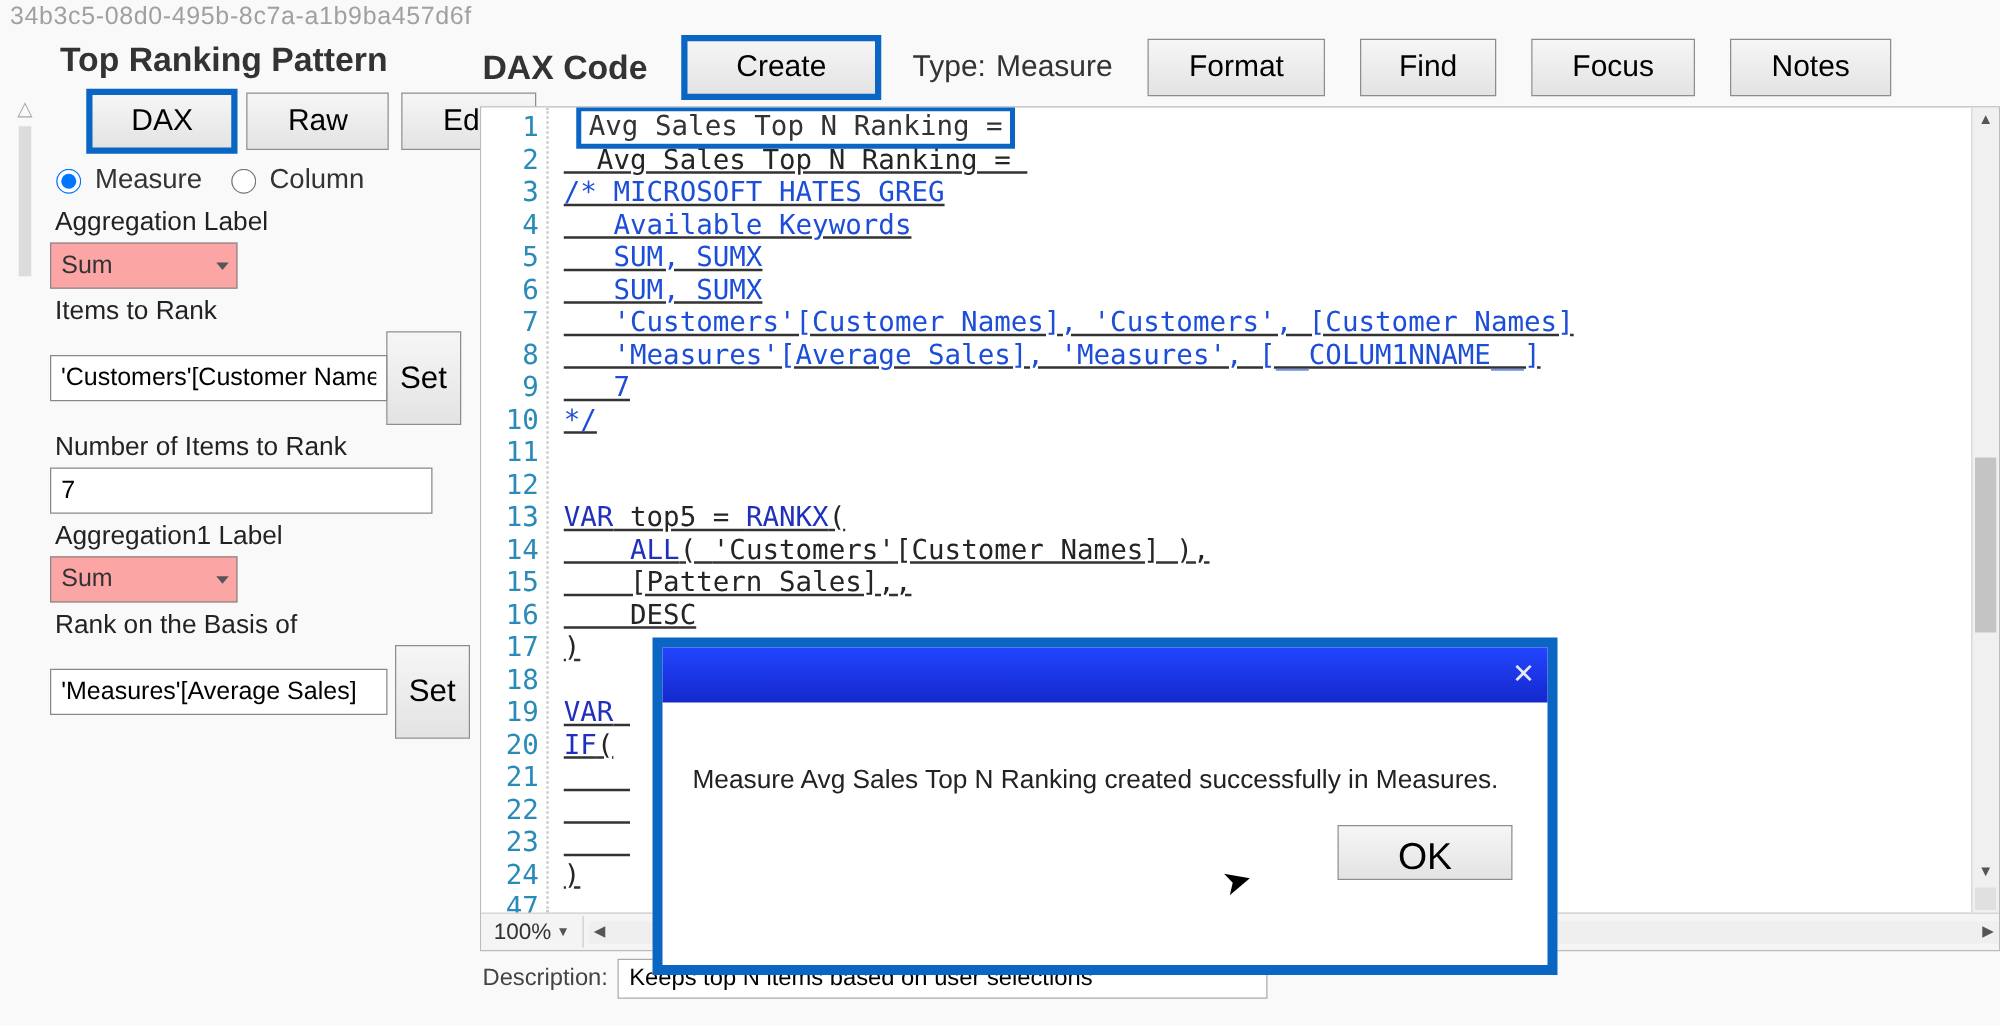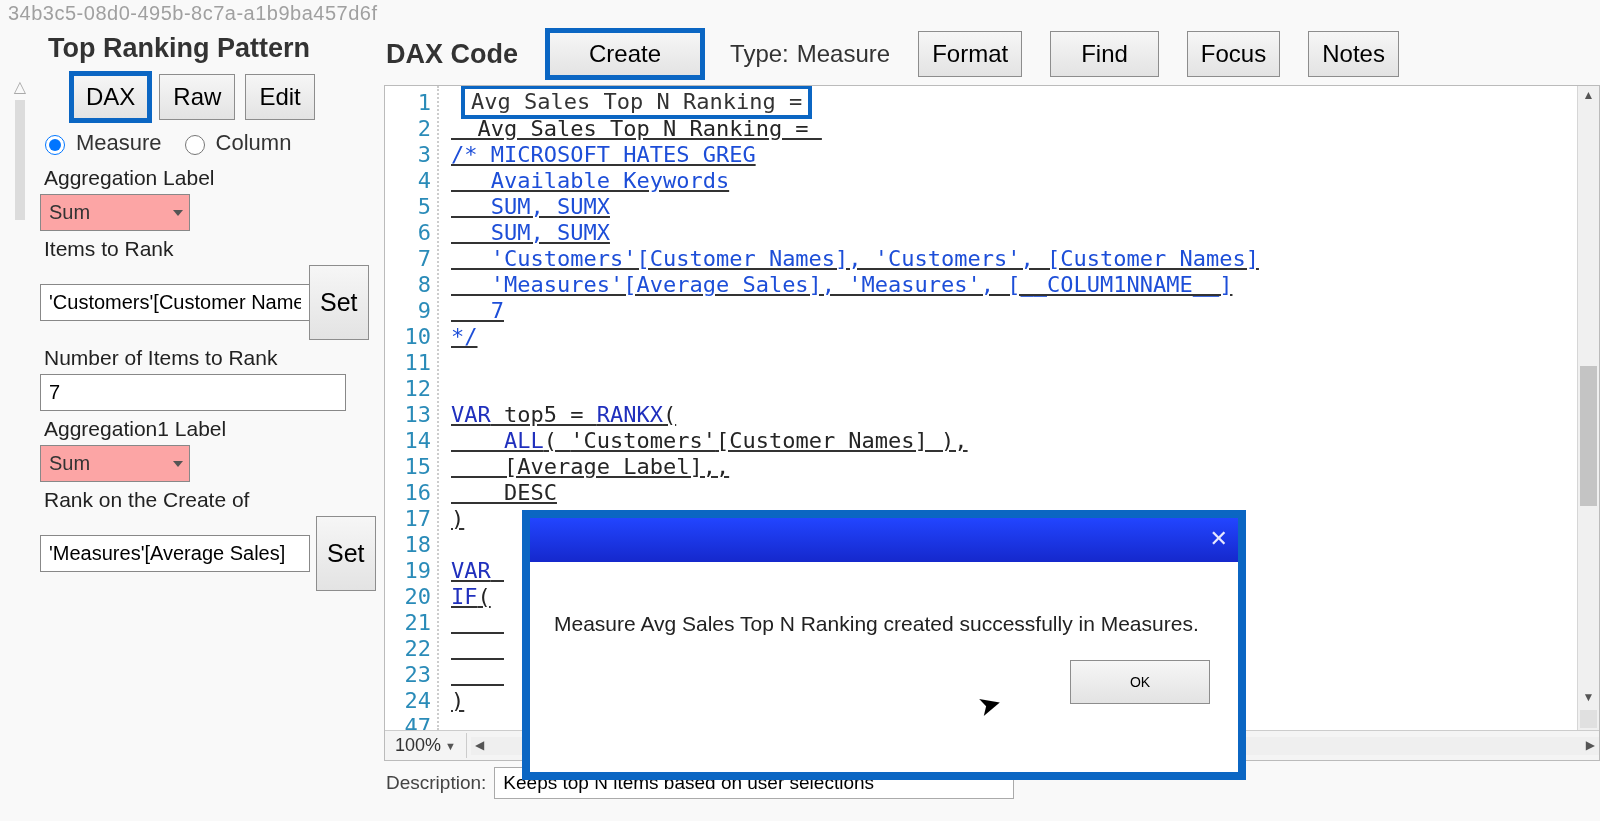--- a/index.html
+++ b/index.html
@@ -50,21 +50,21 @@
   }
   .tabrow {
     display: flex;
     gap: 10px;
     margin: 0 0 10px 32px;
   }
   .btn {
     background: linear-gradient(#f6f6f6,#e3e3e3);
     border: 1px solid #8d8d8d;
     font-size: 24px;
-    padding: 8px 13px;
+    padding: 8px 32px;
     cursor: pointer;
     font-family: inherit;
   }
   .btn.small { font-size: 25px; padding: 22px 10px; }
   .highlight-blue { outline: 5px solid #0b66c3; outline-offset: -2px; }
   .radio-row {
     display: flex; gap: 18px; margin: 6px 0 10px 0; align-items: center;
   }
   .radio-row label { display: flex; align-items: center; gap: 8px; font-size: 22px; }
   .radio-row input { width: 20px; height: 20px; }
@@ -243,21 +243,21 @@
     color: #222;
     height: 160px;
     position: relative;
   }
   .modal-ok {
     position: absolute;
     right: 28px;
     bottom: 18px;
     width: 140px;
     height: 44px;
-    font-size: 14px;
+    font-size: 30px;
   }
   .cursor-img {
     position: absolute;
     left: 978px;
     top: 688px;
     font-size: 28px;
     color: #000;
     transform: rotate(-15deg);
     pointer-events: none;
   }
@@ -315,21 +315,21 @@
     </div>
 
     <div class="field-label">Aggregation1 Label</div>
     <div class="field-row">
       <div class="select">
         <span>Sum</span>
         <span class="caret"></span>
       </div>
     </div>
 
-    <div class="field-label">Rank on the Create of</div>
+    <div class="field-label">Rank on the Basis of</div>
     <div class="field-row">
       <input class="text-input" style="width: 270px;" value="'Measures'[Average Sales]">
       <button class="btn small" style="margin-left:6px">Set</button>
     </div>
   </div>
 
   <div class="main">
 
     <div class="toolbar">
       <span class="tool-title">DAX Code</span>
@@ -380,21 +380,21 @@
 <span class="c-green">   SUM, SUMX</span>
 <span class="c-green">   SUM, SUMX</span>
 <span class="c-green">   'Customers'[Customer Names], 'Customers', [Customer Names]</span>
 <span class="c-green">   'Measures'[Average Sales], 'Measures', [__COLUM1NNAME__]</span>
 <span class="c-green">   7</span>
 <span class="c-green">*/</span>
 <span></span>
 <span></span>
 <span class="c-blue">VAR</span><span class="c-black"> top5 = </span><span class="c-blue">RANKX</span><span class="c-black">(</span>
 <span class="c-blue">    ALL</span><span class="c-black">( </span><span class="c-black">'Customers'</span><span class="c-black">[Customer Names] ),</span>
-<span class="c-black">    [Average Label],,</span>
+<span class="c-black">    [Pattern Sales],,</span>
 <span class="c-black">    DESC</span>
 <span class="c-black">)</span>
 <span></span>
 <span class="c-blue">VAR</span><span class="c-black"> </span>
 <span class="c-blue">IF</span><span class="c-black">(</span>
 <span>    </span>
 <span>    </span>
 <span>    </span>
 <span class="c-black">)</span>
 <span></span>

